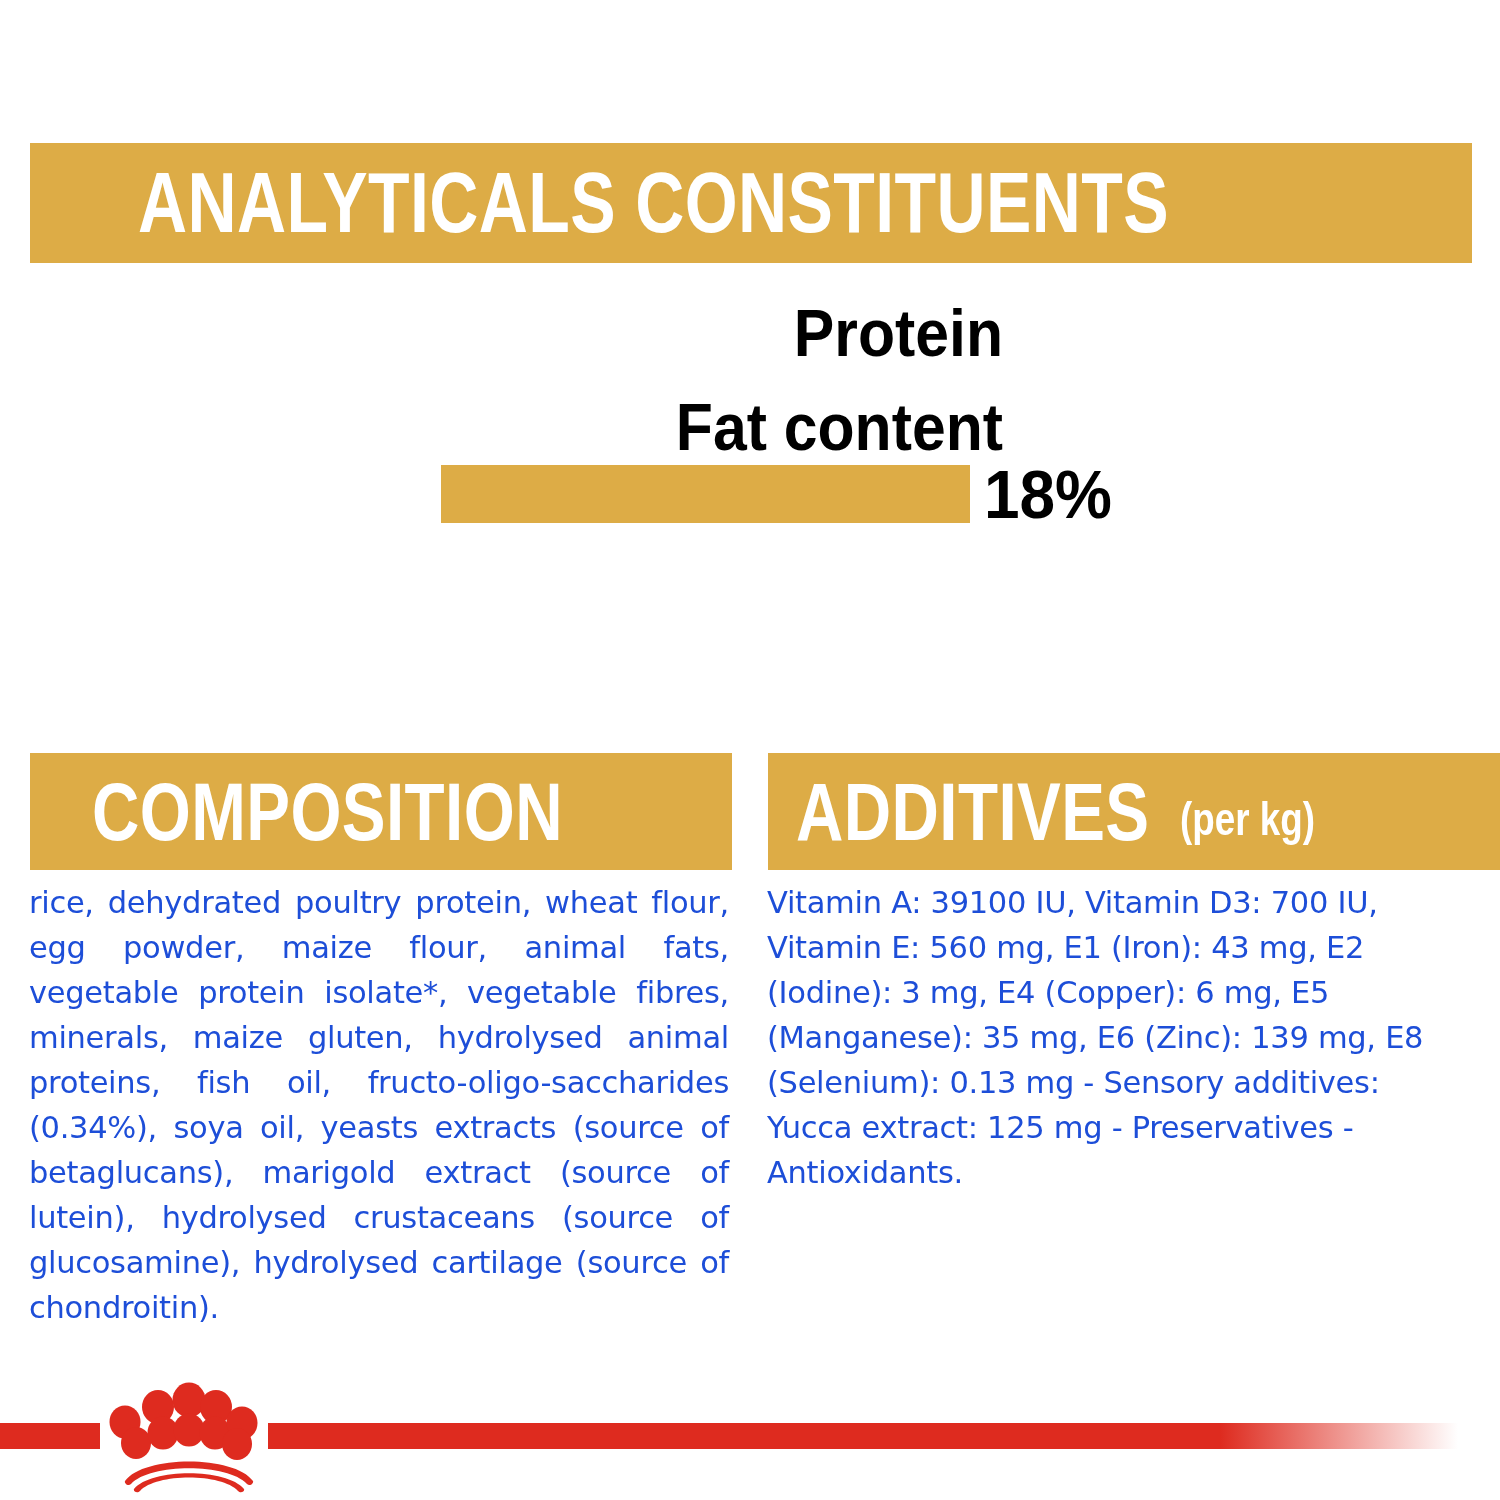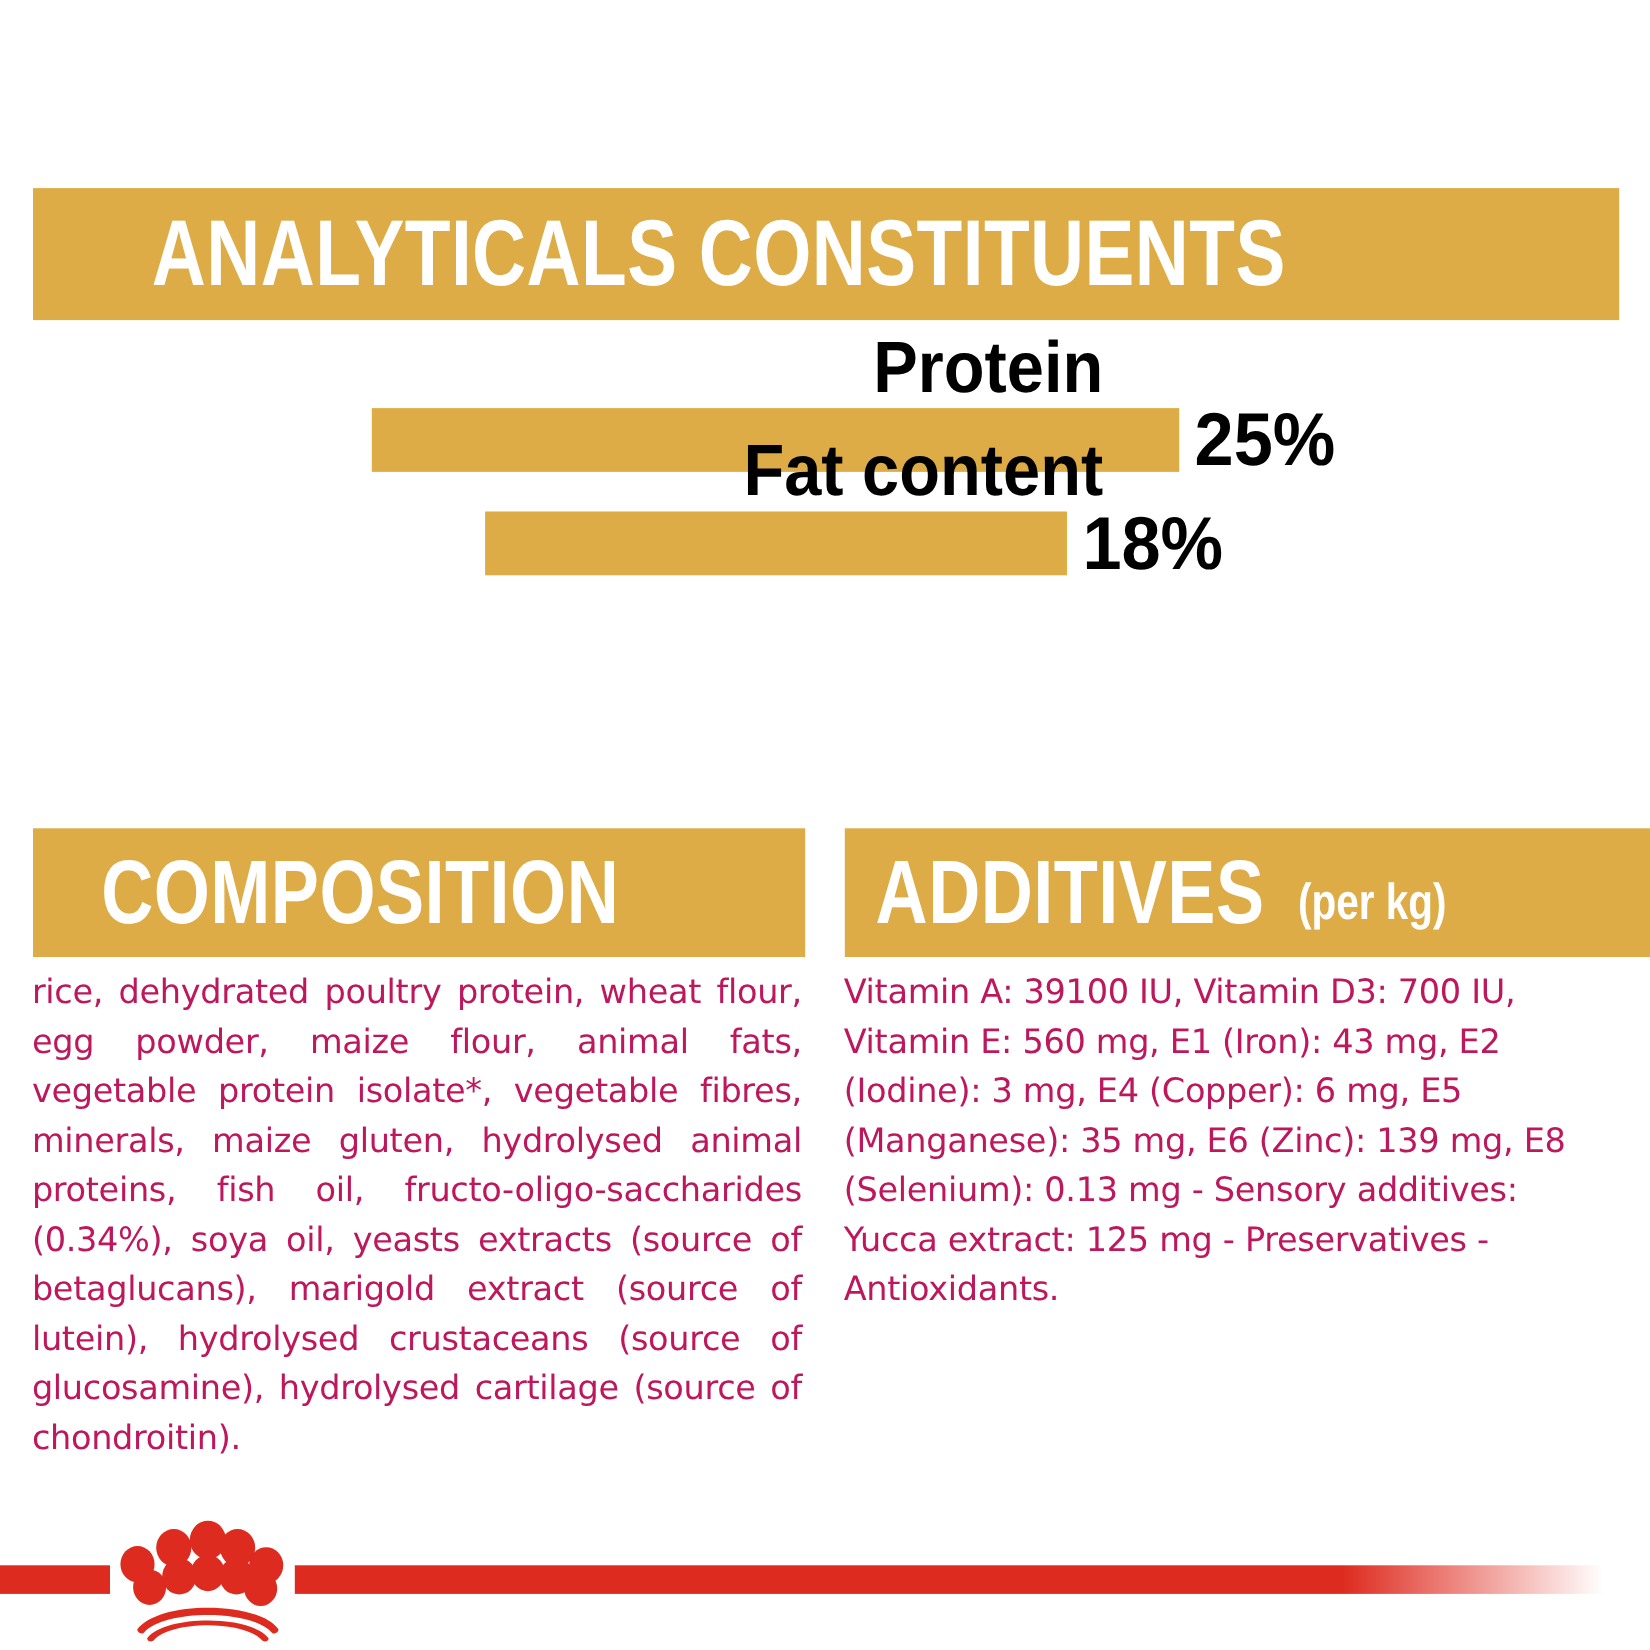--- a/index.html
+++ b/index.html
@@ -31,21 +31,20 @@
     white-space: nowrap;
     transform: scaleX(0.80);
     transform-origin: left center;
   }
 
   #analyticals-band {
     left: 30px;
     top: 143px;
     width: 1442px;
     height: 120px;
-    margin-top: 28px;
   }
   #analyticals-band .band-title {
     font-size: 85px;
     margin-left: 108px;
   }
 
   #composition-band {
     left: 30px;
     top: 753px;
     width: 702px;
@@ -129,21 +128,21 @@
     transform: scaleX(0.94);
     transform-origin: left center;
   }
 
   
   .body-text {
     position: absolute;
     font-family: "DejaVu Sans", sans-serif;
     font-size: 30.5px;
     line-height: 45px;
-    color: #be185d;
+    color: #1d4ed8;
     letter-spacing: -0.3px;
   }
   #composition-text {
     left: 29px;
     top: 880px;
     width: 700px;
     text-align: justify;
   }
   #additives-text {
     left: 767px;
@@ -187,24 +186,20 @@
 <body>
 
 <div class="gold-band" id="analyticals-band">
   <div class="band-title">ANALYTICALS CONSTITUENTS</div>
 </div>
 
 <div id="chart">
 
   <div class="chart-row" style="top:0px;">
     <div class="chart-label">Protein</div>
-    <div class="bar-wrap">
-      <div class="bar" style="width:734px;"></div>
-      <div class="bar-value">25%</div>
-    </div>
   </div>
 
   <div class="chart-row" style="top:94px;">
     <div class="chart-label">Fat content</div>
     <div class="bar-wrap">
       <div class="bar" style="width:529px;"></div>
       <div class="bar-value">18%</div>
     </div>
   </div>
 

